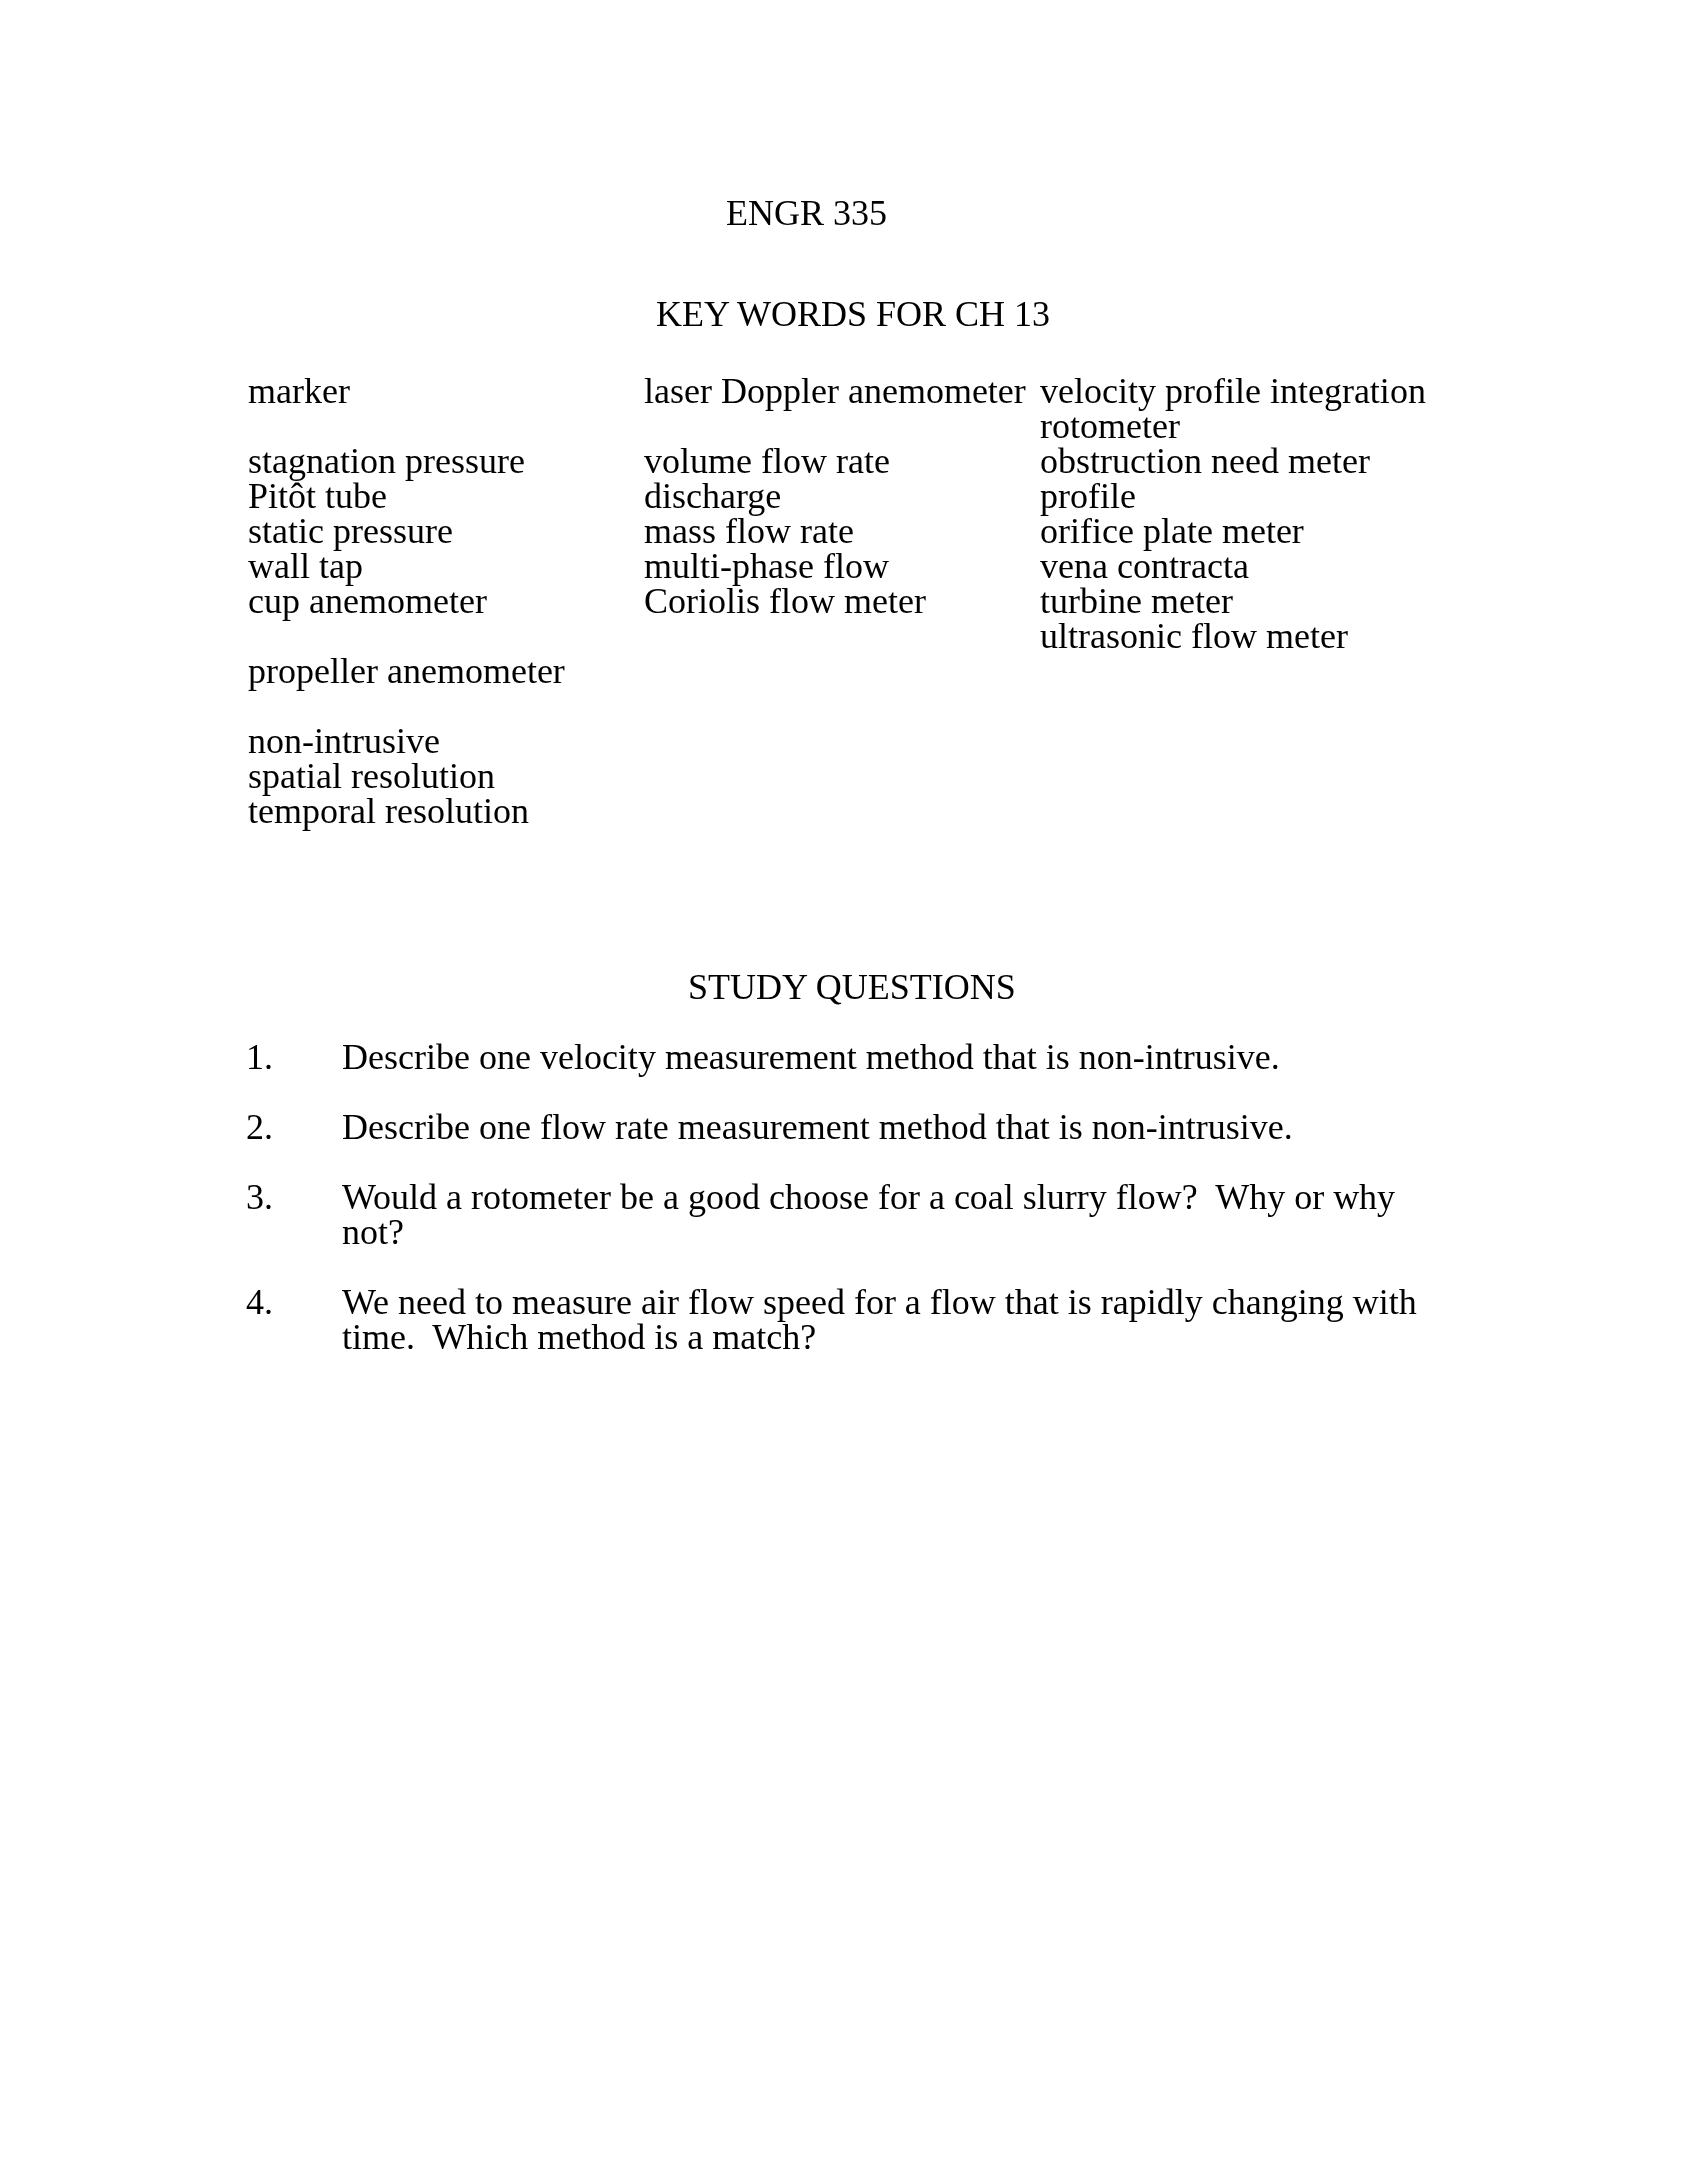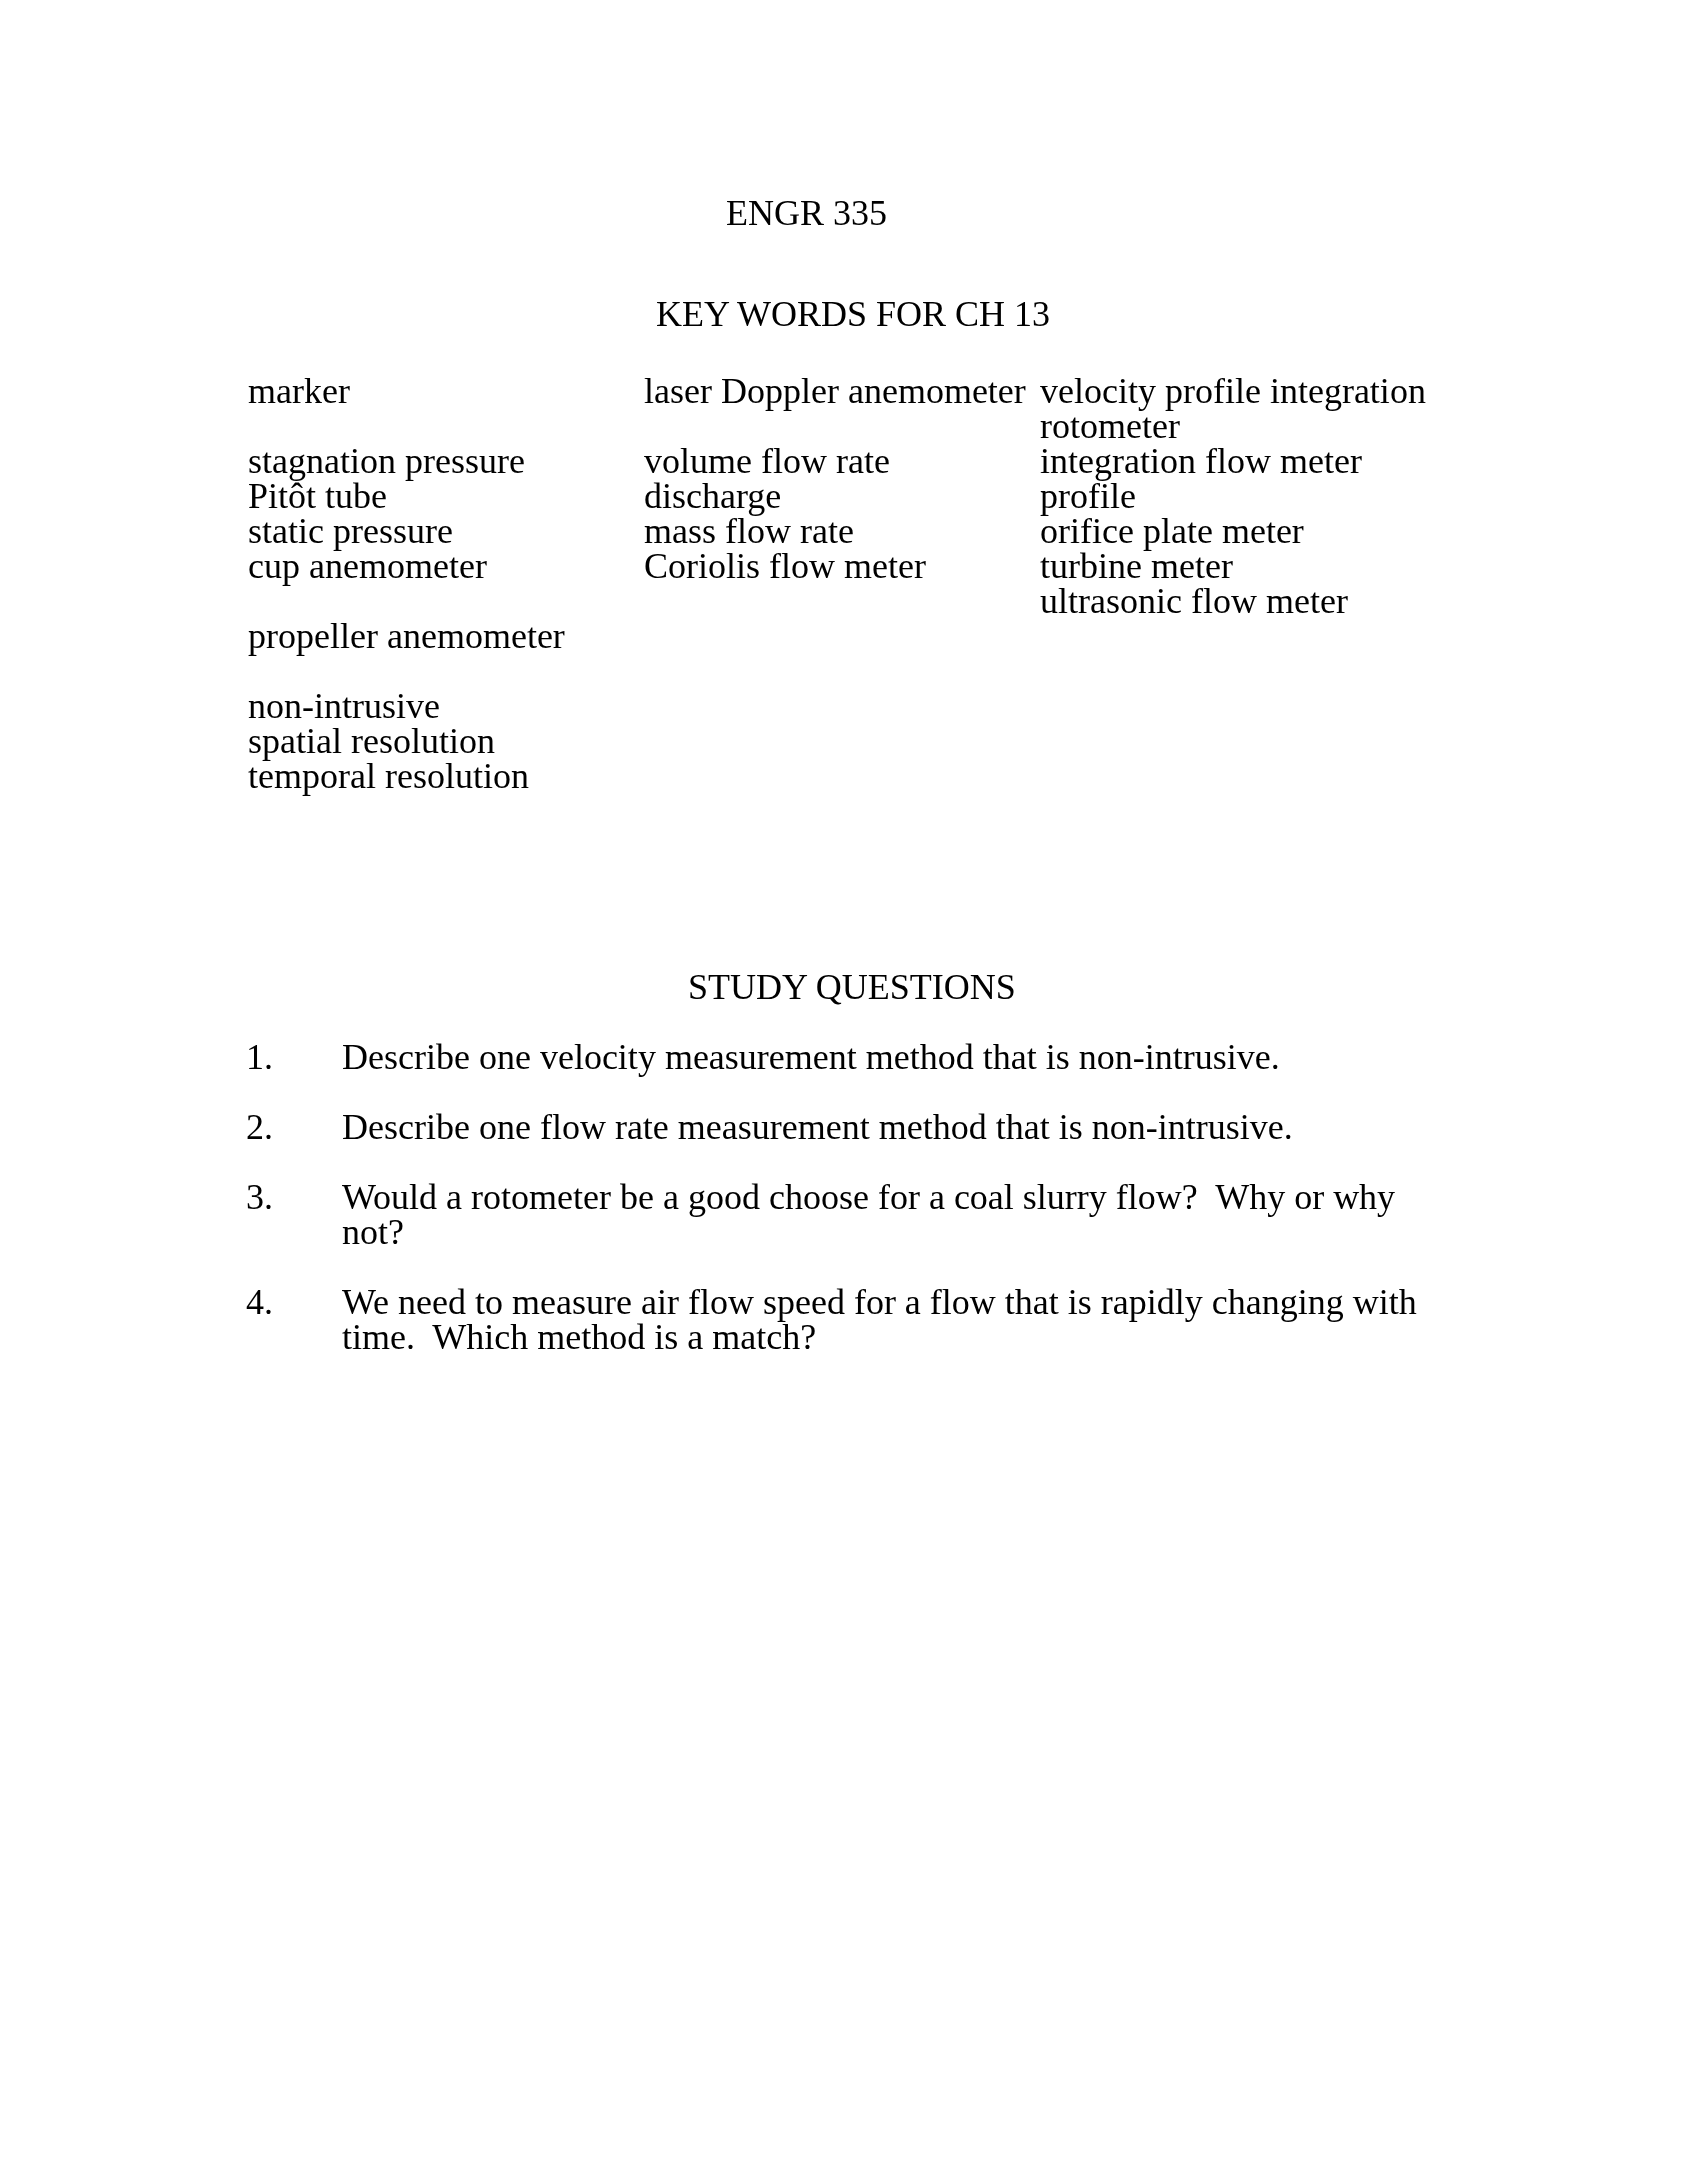--- a/index.html
+++ b/index.html
@@ -57,35 +57,40 @@
 
       <div class="keyword-row">
         <div class="keyword-cell"></div>
         <div class="keyword-cell"></div>
         <div class="keyword-cell">rotometer</div>
       </div>
 
       <div class="keyword-row">
         <div class="keyword-cell">stagnation pressure</div>
         <div class="keyword-cell">volume flow rate</div>
-        <div class="keyword-cell">integration flow meter</div>
+        <div class="keyword-cell">obstruction need meter</div>
       </div>
 
       <div class="keyword-row">
         <div class="keyword-cell">Pitôt tube</div>
         <div class="keyword-cell">discharge</div>
         <div class="keyword-cell">profile</div>
       </div>
 
       <div class="keyword-row">
         <div class="keyword-cell">static pressure</div>
         <div class="keyword-cell">mass flow rate</div>
         <div class="keyword-cell">orifice plate meter</div>
       </div>
 
+      <div class="keyword-row">
+        <div class="keyword-cell">wall tap</div>
+        <div class="keyword-cell">multi-phase flow</div>
+        <div class="keyword-cell">vena contracta</div>
+      </div>
 
 
       <div class="keyword-row">
         <div class="keyword-cell">cup anemometer</div>
         <div class="keyword-cell">Coriolis flow meter</div>
         <div class="keyword-cell">turbine meter</div>
       </div>
 
       <div class="keyword-row">
         <div class="keyword-cell"></div>

